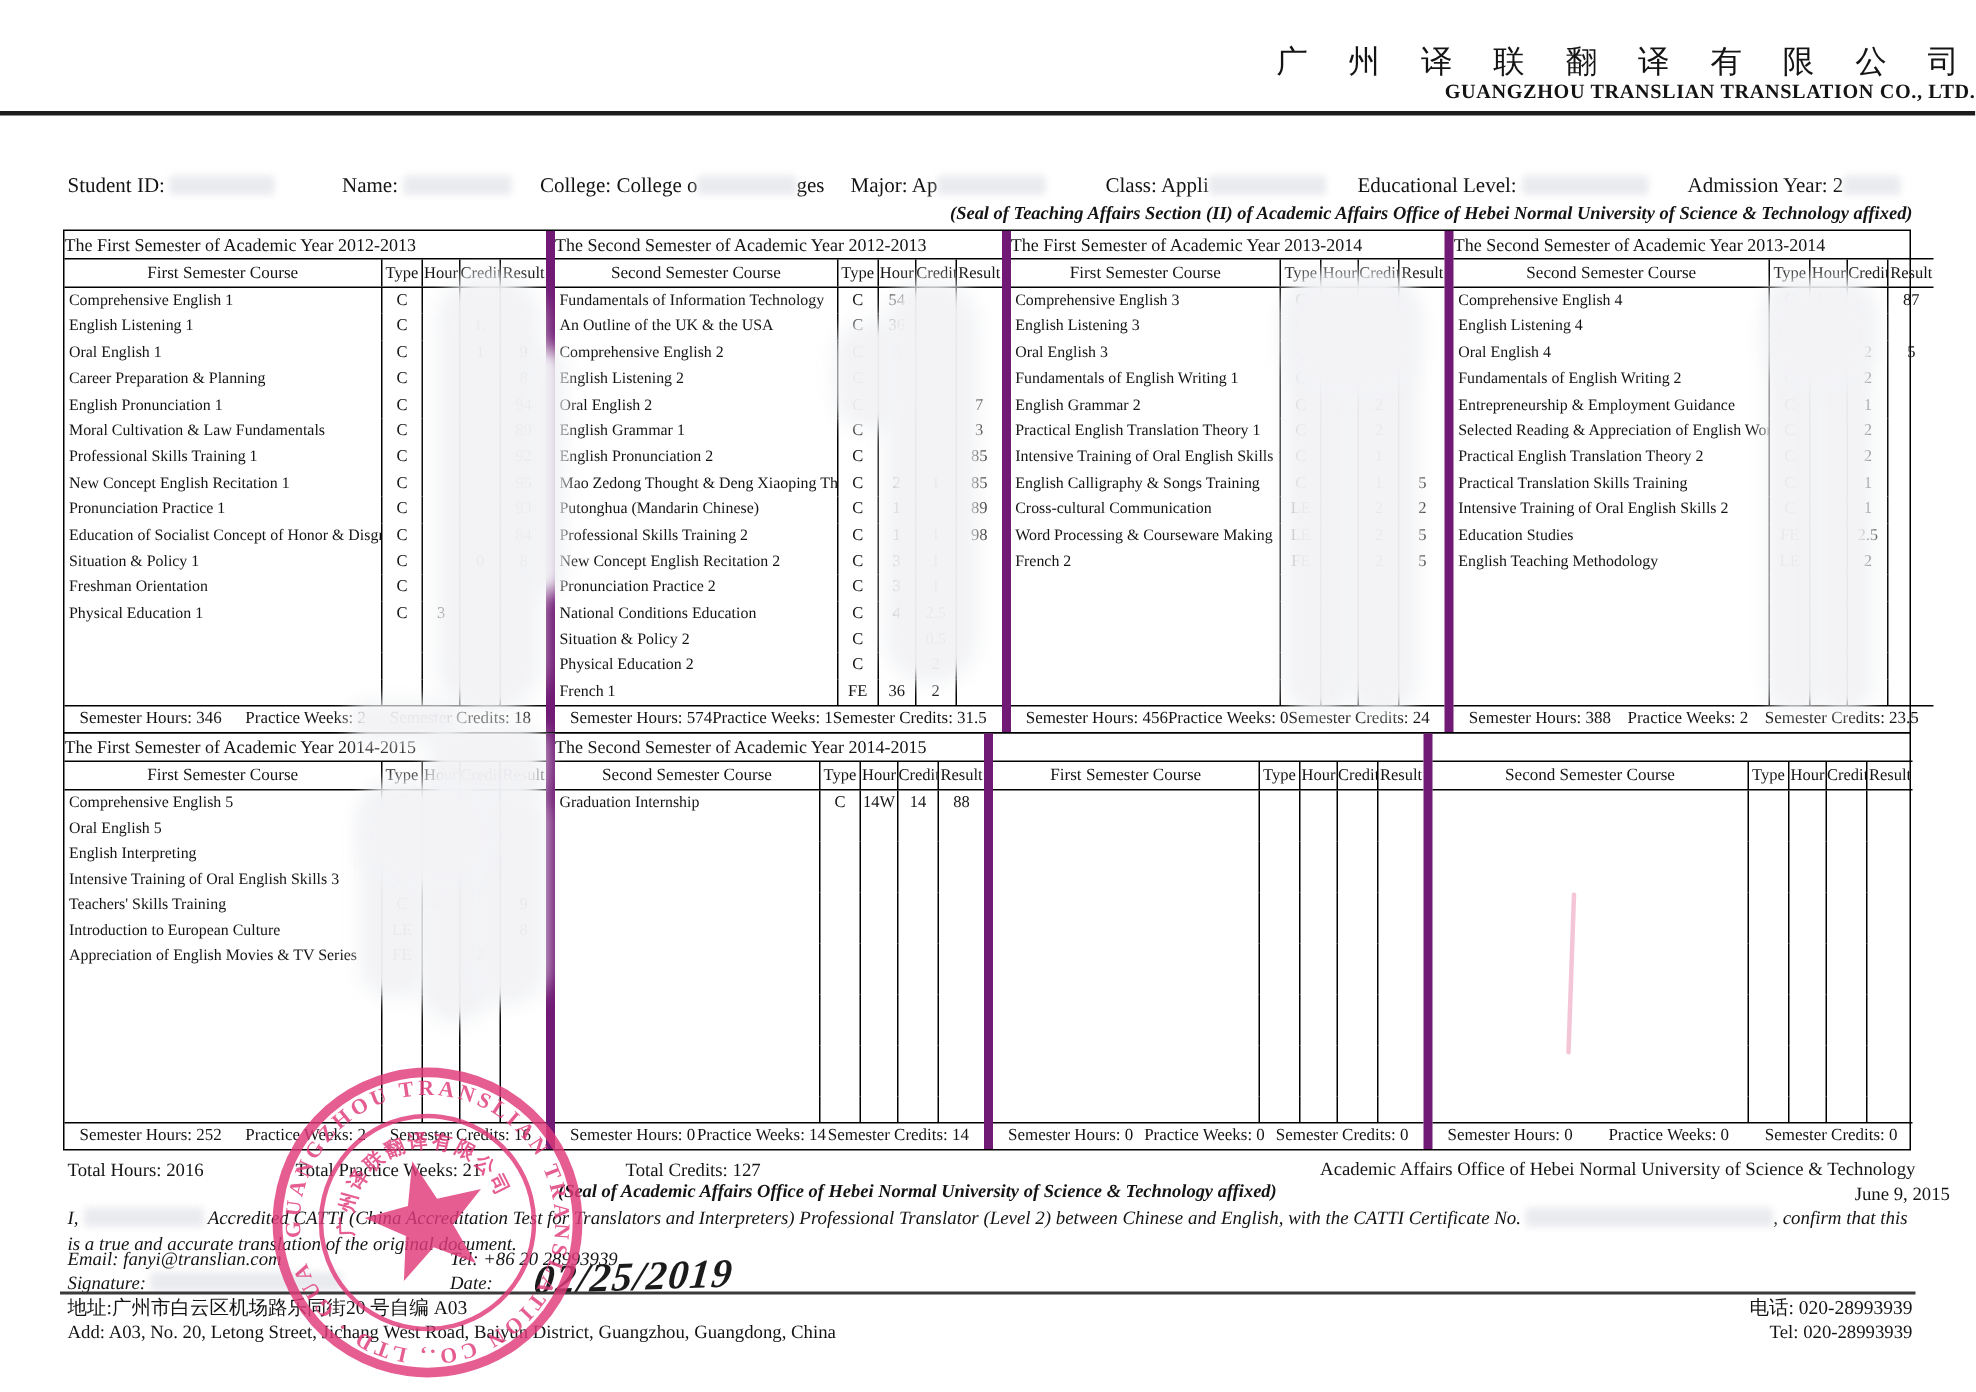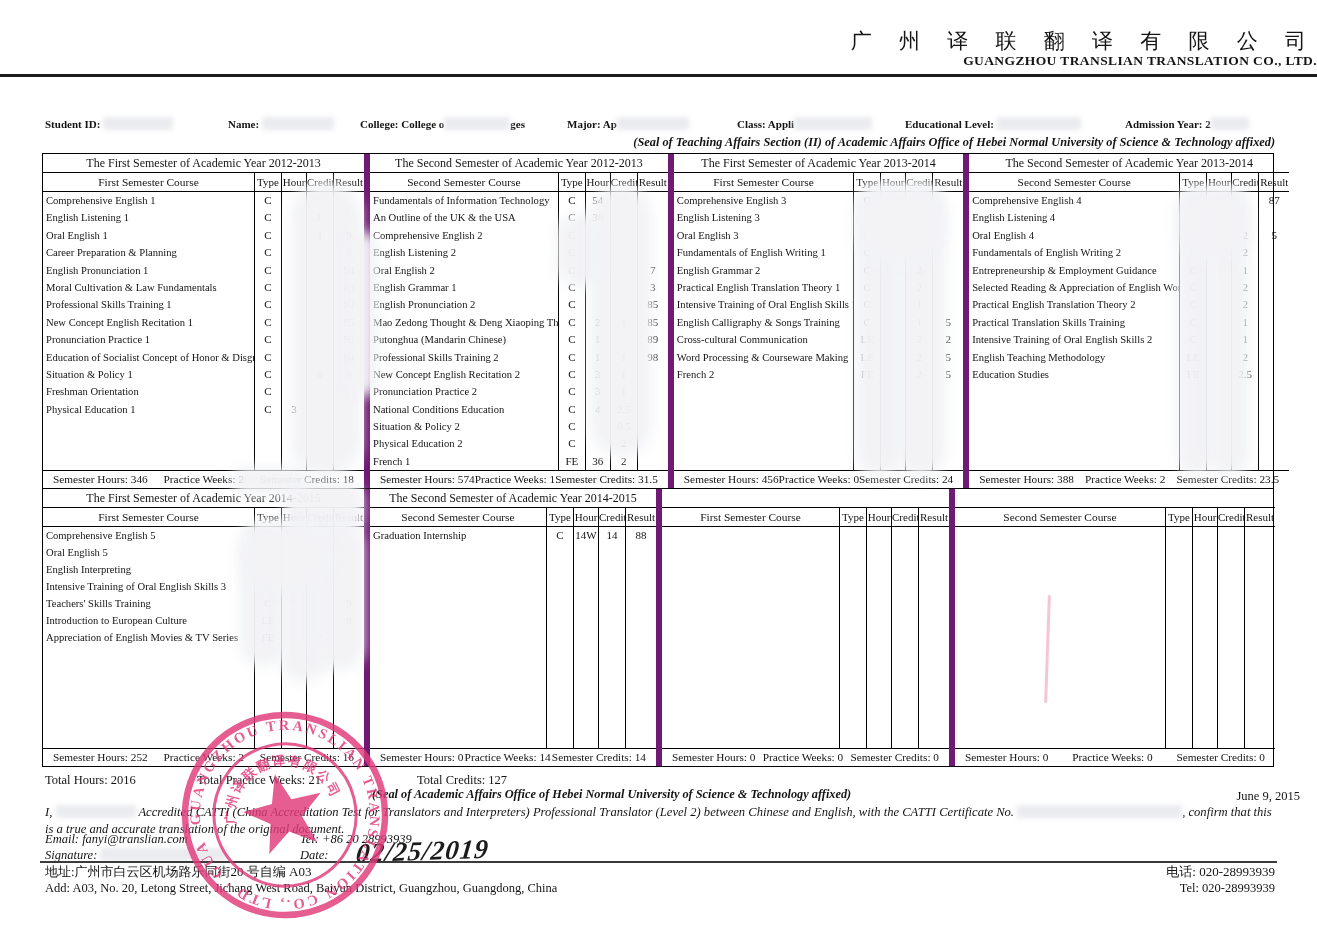--- a/index.html
+++ b/index.html
@@ -4,30 +4,30 @@
 <style>
   html,body{margin:0;padding:0;background:#fff;}
   .page{position:relative;width:1317px;height:928px;background:#ffffff;overflow:hidden;
         font-family:"Liberation Serif","DejaVu Serif",serif;color:#141414;}
   .abs{position:absolute;}
   .center{text-align:right;}
   .co-cn{top:27px;left:0;width:100%;font-size:21px;letter-spacing:11px;font-weight:500;}
   .co-en{top:53px;left:0;width:100%;font-size:13.5px;font-weight:bold;letter-spacing:.4px;}
   .header-rule{top:74px;left:0;width:100%;height:2.5px;background:#1c1c1c;}
   .doc-title{top:84px;left:0;width:100%;font-size:21px;font-weight:bold;}
-  .info-row{top:117px;left:0;width:100%;height:18px;font-size:11px;font-weight:bold;}
+  .info-row{top:117px;left:0;width:100%;height:18px;font-size:14px;}
   .info-item{position:absolute;white-space:nowrap;}
   .seal-note{font-style:italic;font-weight:bold;font-size:12.3px;white-space:nowrap;}
   
   .tables-wrap{top:153px;left:42px;width:1232px;}
   .ttable{display:flex;border:1.5px solid #000;background:transparent;}
   .ttable + .ttable{margin-top:-1.5px;}
   .sem{box-sizing:border-box;}
   .sem + .sem{border-left:6px solid #701a75;}
-  .band{height:18px;line-height:18px;border-bottom:1px solid #000;text-align:center;
+  .band{height:18px;line-height:18px;border-bottom:1px solid #000;
         font-size:12px;white-space:nowrap;overflow:hidden;}
   .thead,.trow{display:grid;grid-template-columns:1fr 27px 25px 27px 31px;}
   .thead{height:18px;line-height:18px;border-bottom:1px solid #000;font-size:11px;}
   .trow{font-size:11px;}
   #table1 .trow{height:17.4px;line-height:17.4px;}
   #table2 .trow{height:17px;line-height:17px;}
   .cell{border-left:1px solid #000;text-align:center;white-space:nowrap;overflow:hidden;}
   .cell.course{border-left:none;text-align:left;padding-left:3px;font-size:10.6px;}
   .thead .cell.course{text-align:center;font-size:11.4px;padding-left:0;}
   .totals{height:17px;line-height:17px;border-top:1px solid #000;display:flex;
@@ -525,31 +525,31 @@
               <span class="cell"></span>
             </div>
             <div class="trow">
               <span class="cell course">Intensive Training of Oral English Skills 2</span>
               <span class="cell">C</span>
               <span class="cell"></span>
               <span class="cell">1</span>
               <span class="cell"></span>
             </div>
             <div class="trow">
+              <span class="cell course">Education Studies</span>
+              <span class="cell">FE</span>
+              <span class="cell"></span>
+              <span class="cell">2.5</span>
+              <span class="cell"></span>
+            </div>
+            <div class="trow">
               <span class="cell course">English Teaching Methodology</span>
               <span class="cell">LE</span>
               <span class="cell"></span>
               <span class="cell">2</span>
-              <span class="cell"></span>
-            </div>
-            <div class="trow">
-              <span class="cell course">Education Studies</span>
-              <span class="cell">FE</span>
-              <span class="cell"></span>
-              <span class="cell">2.5</span>
               <span class="cell"></span>
             </div>
             <div class="trow">
               <span class="cell course"></span>
               <span class="cell"></span>
               <span class="cell"></span>
               <span class="cell"></span>
               <span class="cell"></span>
             </div>
             <div class="trow">
@@ -1020,20 +1020,21 @@
             <span>Practice Weeks: 0</span>
             <span>Semester Credits: 0</span>
           </div>
         </div>
     </div>
   </div>
 
   <span class="abs ft" style="top:773px;left:45px">Total Hours: 2016</span>
   <span class="abs ft" style="top:773px;left:197px">Total Practice Weeks: 21</span>
   <span class="abs ft" style="top:773px;left:417px">Total Credits: 127</span>
+  <div class="abs ft center" style="top:772px;left:845px;width:432px">Academic Affairs Office of Hebei Normal University of Science &amp; Technology</div>
   <div class="abs ft center" style="top:789px;left:1000px;width:300px">June 9, 2015</div>
   <div class="abs seal-note" style="top:787px;left:372px">(Seal of Academic Affairs Office of Hebei Normal University of Science &amp; Technology affixed)</div>
 
   <div class="abs cert">
     <span>I, </span><span class="redact-inline" style="width:80px"></span><span> Accredited CATTI (China Accreditation Test for Translators and Interpreters) Professional Translator (Level 2) between Chinese and English, with the CATTI Certificate No. </span><span class="redact-inline" style="width:165px"></span><span>, confirm that this is a true and accurate translation of the original document.</span>
   </div>
   <span class="abs ft it" style="top:832px;left:45px">Email: fanyi@translian.com</span>
   <span class="abs ft it" style="top:832px;left:300px">Tel: +86 20 28993939</span>
   <span class="abs ft it" style="top:848px;left:45px"><span>Signature:</span> <span class="redact-inline" style="width:128px"></span></span>
   <span class="abs ft it" style="top:848px;left:300px">Date:</span>

